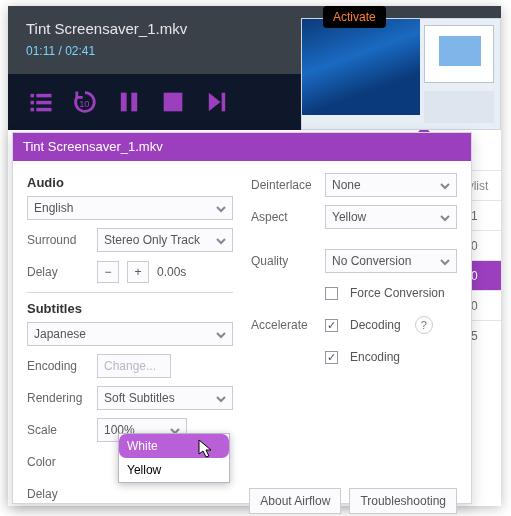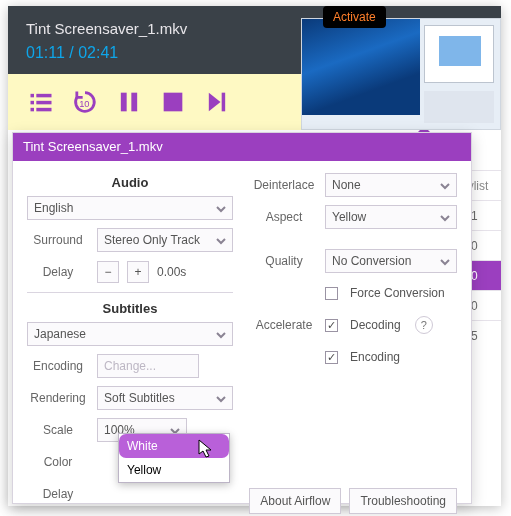--- a/index.html
+++ b/index.html
@@ -2,27 +2,27 @@
 <html><head>
 <meta charset="utf-8">
 <style>
   * { box-sizing: border-box; margin: 0; padding: 0; font-family: Arial, Helvetica, sans-serif; }
   body { width: 511px; height: 516px; background: #fff; position: relative; overflow: hidden; }
   .shadow-wrap { position: absolute; left: 8px; top: 6px; width: 493px; height: 500px; box-shadow: 0 2px 12px rgba(0,0,0,.25); background:#fff; }
 
   
   .hdr { position:absolute; left:0; top:0; width:100%; height:68px; background:#3a4148; color:#e8e6ea; }
   .hdr .title { position:absolute; left:18px; top:14px; font-size:15px; }
-  .hdr .time  { position:absolute; left:18px; top:38px; font-size:16px; color:#0ea5e9; }
+  .hdr .time  { position:absolute; left:18px; top:38px; font-size:12px; color:#7dd3fc; }
   .hdr .close { position:absolute; right:14px; top:16px; width:34px; height:34px; color:#e8e6ea; cursor:pointer; }
   .hdr .close svg { width:34px; height:34px; stroke:#e8e6ea; stroke-width:2; }
   .activate { position:absolute; left:315px; top:0; background:#000; color:#ff7f2a; font-size:12px; padding:4px 10px; border-radius:4px; z-index:2; }
 
   
-  .tbar { position:absolute; left:0; top:68px; width:100%; height:56px; background:#fef9c3; display:flex; align-items:center; gap:14px; padding:0 18px; }
+  .tbar { position:absolute; left:0; top:68px; width:100%; height:56px; background:#0f172a; display:flex; align-items:center; gap:14px; padding:0 18px; }
   .tbar .ico { width:30px; height:30px; color:#9b3fbf; display:flex; align-items:center; justify-content:center; }
   .tbar svg { width:28px; height:28px; fill:none; stroke:#9b3fbf; stroke-width:2.4; }
   .tbar .fill svg { fill:#9b3fbf; stroke:none; }
   .tbar .gear { position:relative; }
   .tbar .gear::after { content:""; position:absolute; bottom:-16px; left:50%; transform:translateX(-50%); border:7px solid transparent; border-bottom-color:#9b3fbf; }
 
   
   .thumbs { position:absolute; left:293px; top:12px; width:200px; height:112px; background:#e7eef6; border:1px solid #cfd6df; z-index:1; }
   .thumbs .preview { position:absolute; left:0; top:0; width:118px; height:96px; background:linear-gradient(160deg,#0a3a7a 0%,#1a6ac2 40%,#0a3a7a 70%); }
   .thumbs .mini { position:absolute; right:6px; top:6px; width:70px; height:58px; background:#fff; border:1px solid #bcc4cf; }
@@ -31,21 +31,21 @@
 
   .plist { position:absolute; right:0; top:164px; width:42px; font-size:12px; color:#6a6a6a; }
   .plist div { height:30px; line-height:30px; text-align:left; padding-left:2px; border-top:1px solid #e6e2ea; }
   .plist .hdr0 { color:#888; }
   .plist .hl { background:#9b3fbf; color:#fff; }
 
   
   .pop { position:absolute; left:12px; top:132px; width:460px; height:372px; background:#fff; border:1px solid #d8d3de; box-shadow:0 4px 14px rgba(0,0,0,.18); z-index:5; }
   .pop-hdr { height:28px; background:#9b3fbf; color:#fff; font-size:13px; line-height:28px; padding:0 10px; }
   .pop-body { position:relative; padding:12px 14px; font-size:12px; color:#555; }
-  .cols { display:flex; gap:18px;text-align:center; }
+  .cols { display:flex; gap:18px; }
   .col { flex:1; min-width:0; }
 
   .sec-title { font-weight:bold; font-size:13px; color:#333; margin:2px 0 6px; }
   .hr { border:none; border-top:1px solid #dad5e0; margin:6px 0 8px; }
 
   .row { display:flex; align-items:center; gap:8px; margin-bottom:8px; min-height:24px; }
   .row .lbl { width:62px; color:#666; }
 
   .select { flex:1; height:24px; border:1px solid #cfc9d6; background:#fbfafc; display:flex; align-items:center; justify-content:space-between; padding:8px 6px; color:#555; cursor:pointer; }
   .select.small { width:120px; flex:none; }
@@ -199,21 +199,21 @@
         <div class="row">
           <div class="select">
             <span>Japanese</span>
             <span class="chev"><svg viewBox="0 0 10 10">
                   <path d="M1 3 L5 7 L9 3"></path>
                 </svg></span>
           </div>
         </div>
         <div class="row">
           <span class="lbl">Encoding</span>
-          <div class="select placeholder" style="flex:none;width:102px">
+          <div class="select placeholder" style="flex:none;width:74px">
             <span>Change...</span>
           </div>
         </div>
         <div class="row">
           <span class="lbl">Rendering</span>
           <div class="select">
             <span>Soft Subtitles</span>
             <span class="chev"><svg viewBox="0 0 10 10">
                   <path d="M1 3 L5 7 L9 3"></path>
                 </svg></span>

